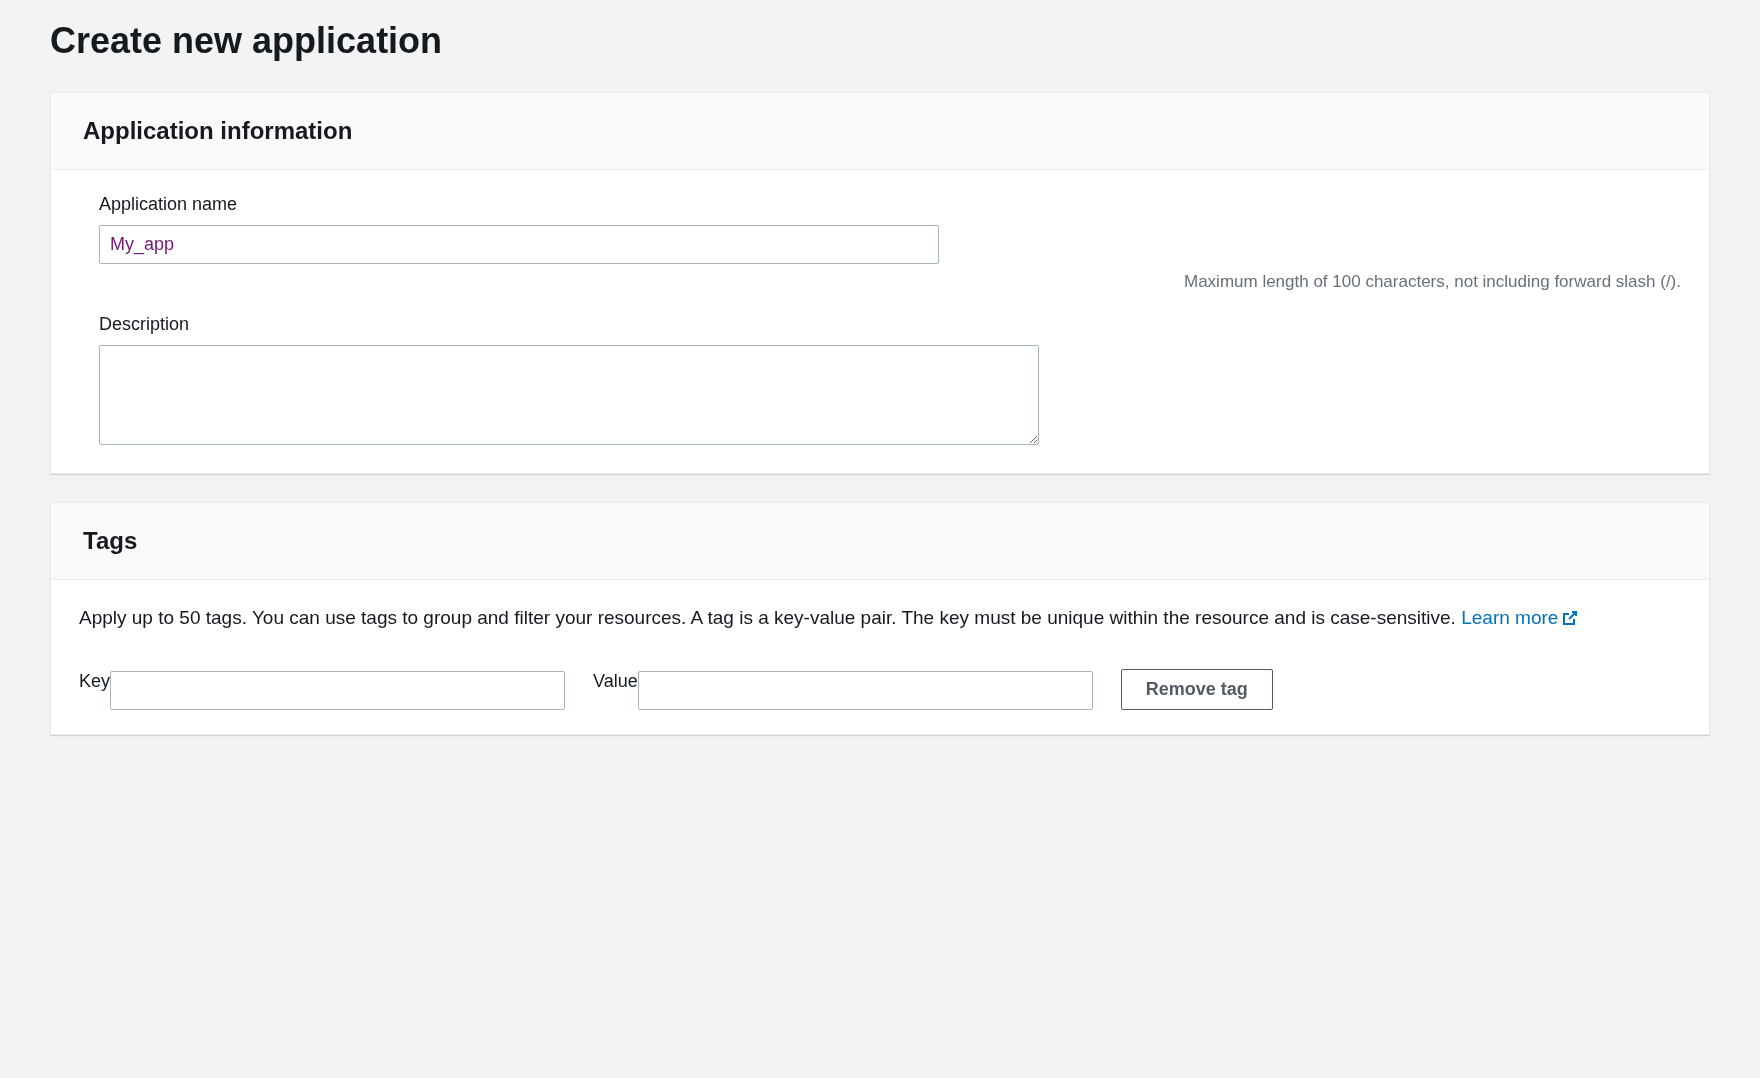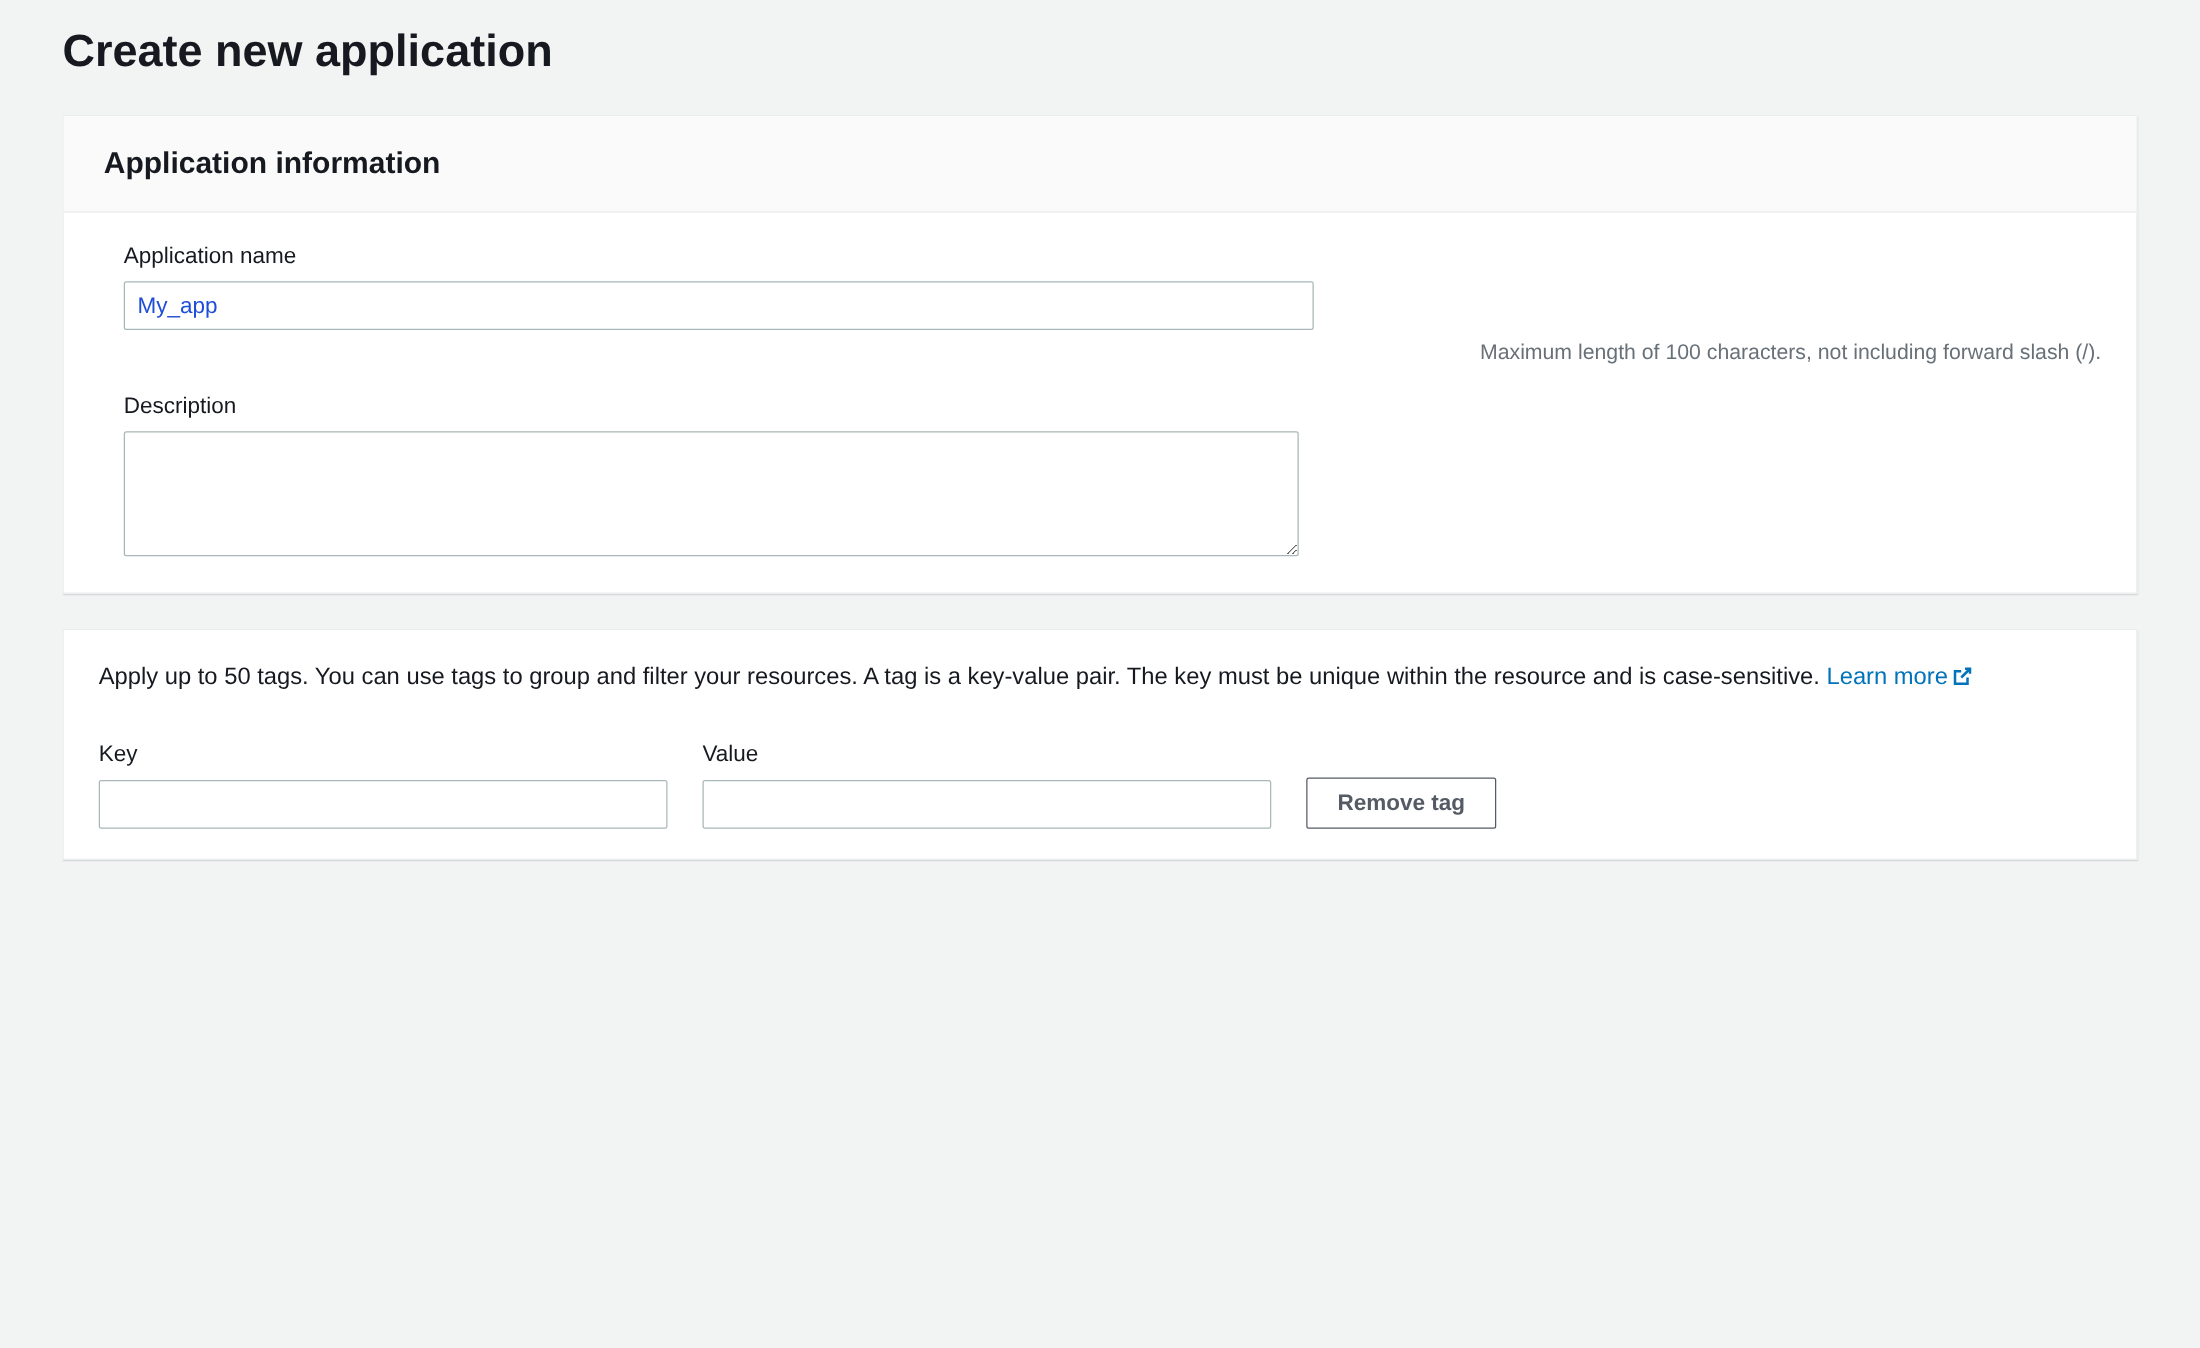--- a/index.html
+++ b/index.html
@@ -49,27 +49,27 @@
       margin-bottom: 0;
     }
     .field-label {
       display: block;
       font-size: 18px;
       font-weight: 400;
       color: #16191f;
       margin-bottom: 10px;
     }
     .text-input {
-      width: 952px;
+      width: 840px;
       max-width: 100%;
       padding: 8px 10px;
       font-size: 18px;
       border: 1px solid #aab7b8;
       border-radius: 2px;
-      color: #1d4ed8;
+      color: #701a75;
       background: #ffffff;
     }
     .textarea-input {
       width: 940px;
       max-width: 100%;
       height: 100px;
       padding: 8px 10px;
       font-size: 18px;
       border: 1px solid #aab7b8;
       border-radius: 2px;
@@ -100,21 +100,21 @@
       vertical-align: -2px;
       margin-left: 4px;
     }
     .tag-row {
       display: flex;
       gap: 28px;
       align-items: flex-end;
     }
     .tag-column {
       display: flex;
-      flex-direction: column;
+      flex-direction: row;
     }
     .tag-column-label {
       font-size: 18px;
       color: #16191f;
       margin-bottom: 10px;
     }
     .tag-input {
       width: 455px;
       padding: 8px 10px;
       font-size: 18px;
@@ -151,20 +151,23 @@
         <div class="help-text">Maximum length of 100 characters, not including forward slash (/).</div>
       </div>
       <div class="form-field">
         <label class="field-label">Description</label>
         <textarea class="textarea-input" style=""></textarea>
       </div>
     </div>
   </div>
 
   <div class="panel">
+    <div class="panel-header">
+      <h2>Tags</h2>
+    </div>
     <div class="panel-body">
       <p class="tags-description">
         <span>Apply up to 50 tags. You can use tags to group and filter your resources. A tag is a key-value pair. The key must be unique within the resource and is case-sensitive. </span><a class="link"><span>Learn more</span><span class="external-icon"><svg viewBox="0 0 16 16" width="16" height="16" fill="none" stroke="#0073bb" stroke-width="2">
                 <path d="M10 2 L14 2 L14 6"></path>
                 <path d="M14 2 L7 9"></path>
                 <path d="M12 9 L12 14 L2 14 L2 4 L7 4"></path>
               </svg></span></a>
       </p>
 
       <div class="tag-row">

